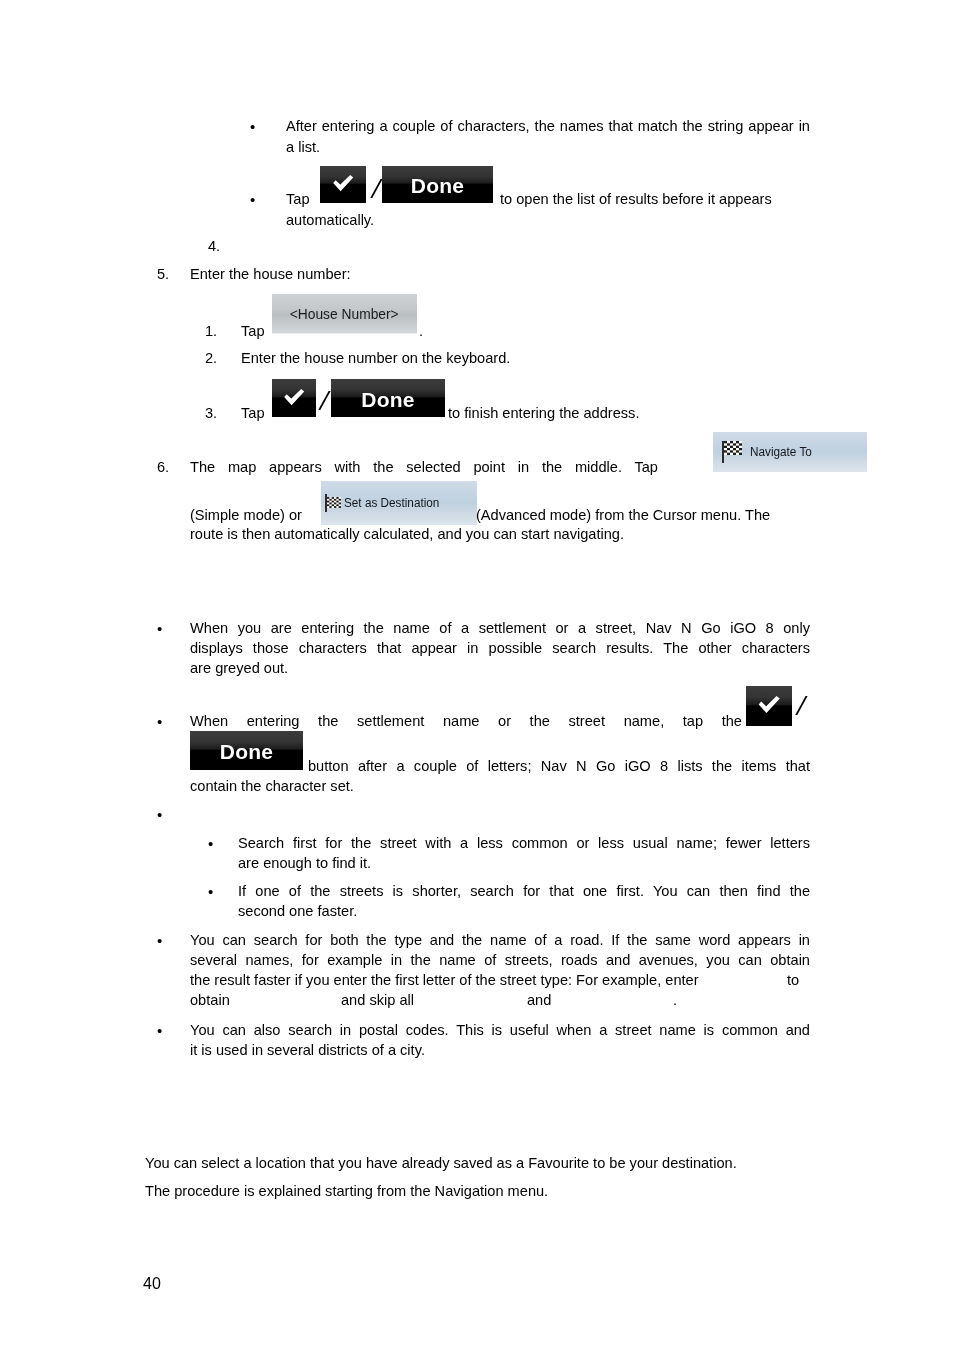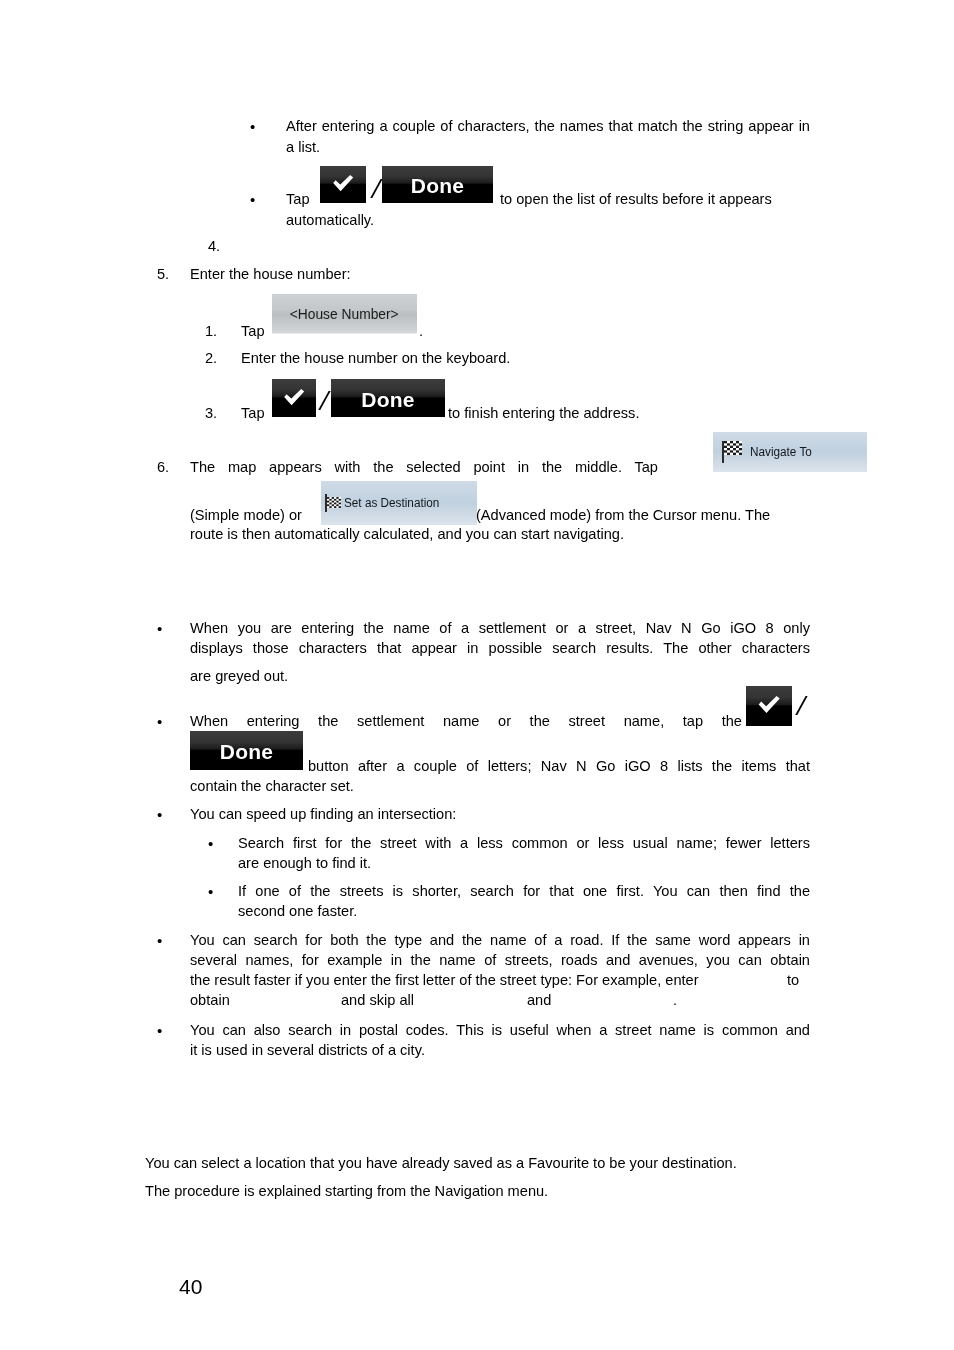--- a/index.html
+++ b/index.html
@@ -151,23 +151,22 @@
   }
   .flag .cloth {
     position: absolute;
     left: 2px;
     top: 0;
   }
 
   
   .folio {
     position: absolute;
-    font-size: 21px;
+    font-size: 16px;
     color: #000;
-    margin-left: 36px;
   }
 </style>
 </head>
 <body>
 
 <div class="page">
 
   <div class="bullet" style="left:250px; top:116px;">•</div>
   <div class="para" style="left:286px; top:116px; width:524px;">After entering a couple of characters, the names that match the string appear in a list.</div>
 
@@ -297,21 +296,21 @@
     <span class="lbl">Set as Destination</span>
   </div>
 
   <div class="runline" style="left:476px; top:505px;">(Advanced mode) from the Cursor menu. The</div>
 
   <div class="runline" style="left:190px; top:524px;">route is then automatically calculated, and you can start navigating.</div>
 
   <div class="bullet" style="left:157px; top:618px;">•</div>
   <div class="runline just" style="left:190px; top:618px; width:620px;">When you are entering the name of a settlement or a street, Nav N Go iGO 8 only</div>
   <div class="runline just" style="left:190px; top:638px; width:620px;">displays those characters that appear in possible search results. The other characters</div>
-  <div class="runline" style="left:190px; top:658px;margin-top:8px;">are greyed out.</div>
+  <div class="runline" style="left:190px; top:658px;">are greyed out.</div>
 
   <div class="bullet" style="left:157px; top:711px;">•</div>
   <div class="runline just" style="left:190px; top:711px; width:552px;">When entering the settlement name or the street name, tap the</div>
 
   <div class="btn-dark" style="left:746px; top:686px; width:46px; height:40px;">
     <span class="check">
       <svg width="26" height="20" viewBox="0 0 24 19" aria-hidden="true">
         <path d="M2.2 9.0 L4.6 6.2 L9.3 10.6 L19.2 1.0 L22.2 3.4 L9.6 17.2 Z" fill="#ffffff"></path>
       </svg>
     </span>
@@ -319,21 +318,20 @@
   <div class="slash" style="left:797px; top:690px;">/</div>
 
   <div class="btn-dark" style="left:190px; top:731px; width:113px; height:39px;">
     <span class="lbl" style="font-size:21px;">Done</span>
   </div>
 
   <div class="runline just" style="left:308px; top:756px; width:502px;">button after a couple of letters; Nav N Go iGO 8 lists the items that</div>
   <div class="runline" style="left:190px; top:776px;">contain the character set.</div>
 
   <div class="bullet" style="left:157px; top:804px;">•</div>
-  <div class="runline" style="left:190px; top:804px;">You can speed up finding an intersection:</div>
 
   <div class="bullet" style="left:208px; top:833px;">•</div>
   <div class="runline just" style="left:238px; top:833px; width:572px;">Search first for the street with a less common or less usual name; fewer letters</div>
   <div class="runline" style="left:238px; top:853px;">are enough to find it.</div>
 
   <div class="bullet" style="left:208px; top:881px;">•</div>
   <div class="runline just" style="left:238px; top:881px; width:572px;">If one of the streets is shorter, search for that one first. You can then find the</div>
   <div class="runline" style="left:238px; top:901px;">second one faster.</div>
 
   <div class="bullet" style="left:157px; top:930px;">•</div>

